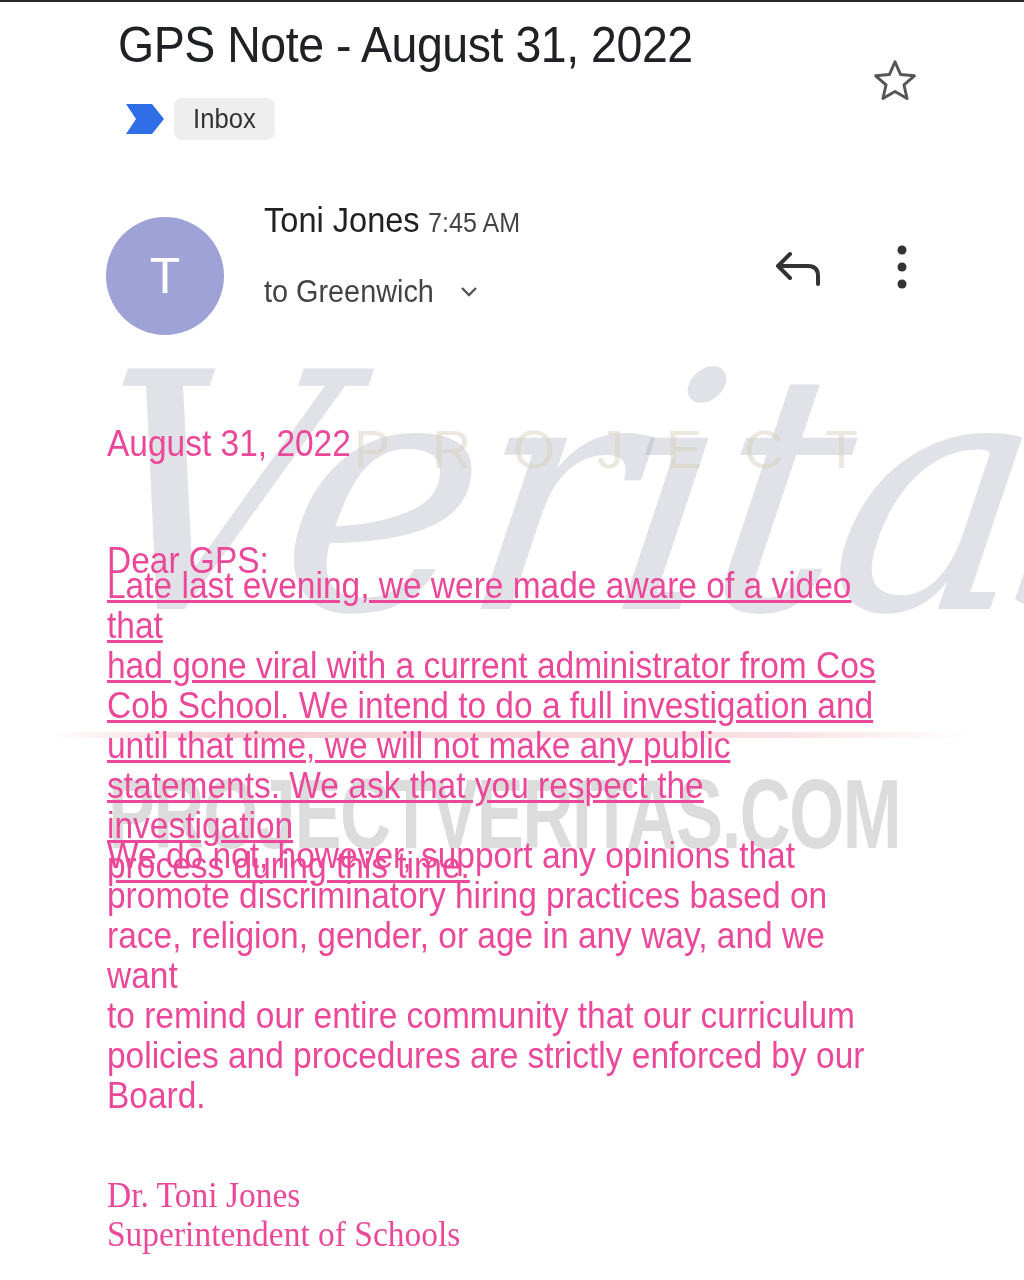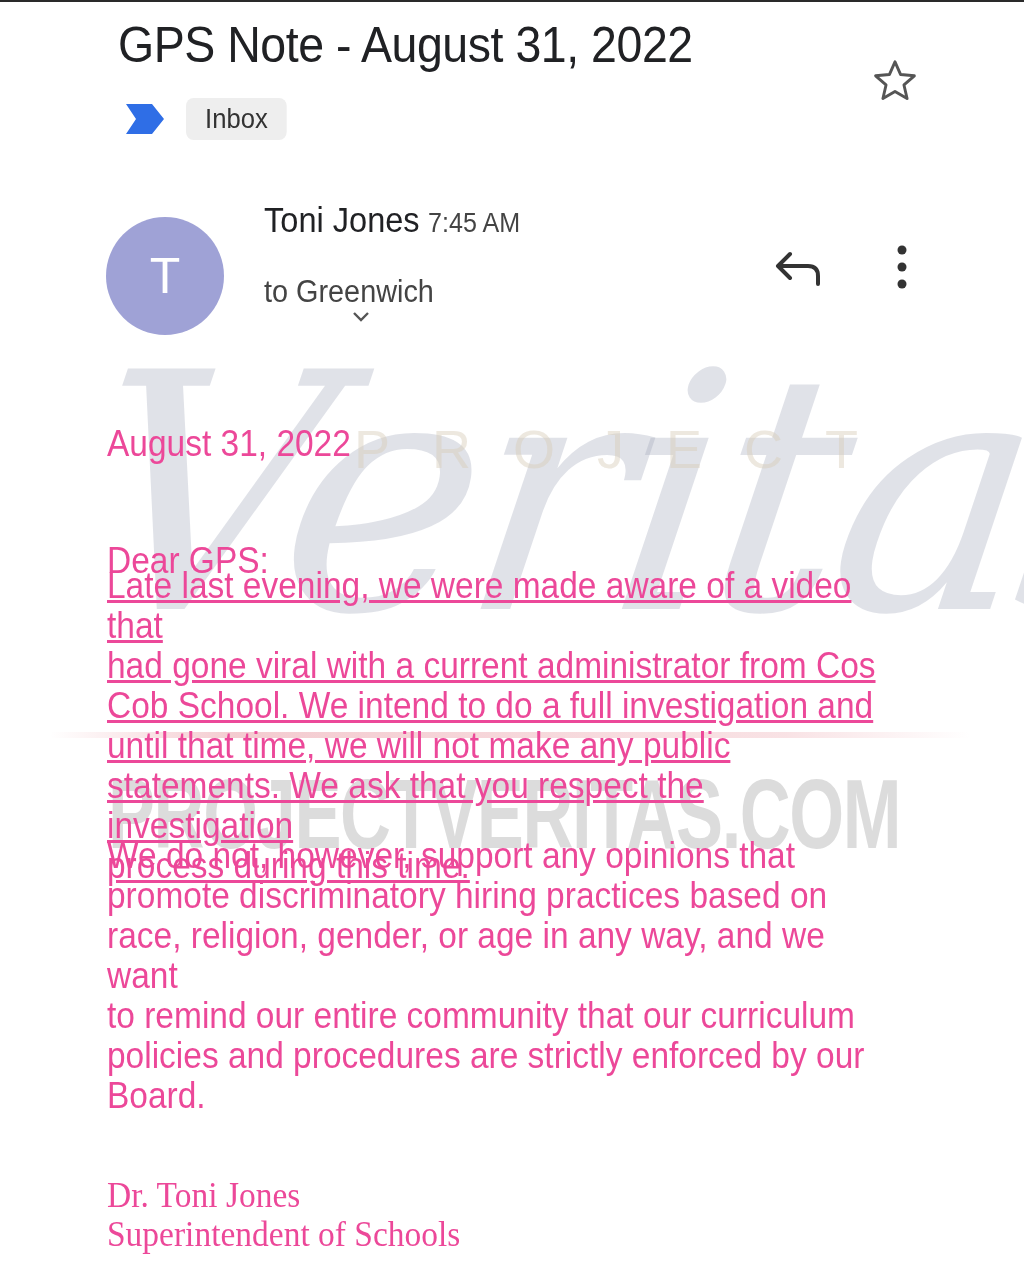--- a/index.html
+++ b/index.html
@@ -8,38 +8,38 @@
       background: #ffffff; color: #1a1a1a;
       font-family: "Liberation Sans", "DejaVu Sans", sans-serif;
     }
     .top-border { position: absolute; left: 0; top: 0; width: 1024px; height: 2px; background: #2a2a2a; }
     .subject {
       position: absolute; left: 118px; top: 14px;
       font-size: 50px; line-height: 62px; color: #202124; letter-spacing: -0.5px;
       transform: scaleX(0.93); transform-origin: left top; white-space: nowrap;
     }
     .star { position: absolute; left: 870px; top: 56px; width: 50px; height: 50px; }
-    .label-row { position: absolute; left: 124px; top: 98px; display: flex; align-items: center; gap: 12px; }
+    .label-row { position: absolute; left: 124px; top: 98px; display: flex; align-items: center; }
     .label-chevron { width: 44px; height: 38px; }
     .inbox-chip {
       margin-left: 6px; background: #eeeeee; border-radius: 8px;
       padding: 0 20px; height: 42px; line-height: 42px;
       font-size: 27px; color: #333; transform: scaleX(0.95); transform-origin: left center;
     }
     .avatar {
       position: absolute; left: 106px; top: 217px; width: 118px; height: 118px;
       border-radius: 50%; background: #9fa2d6; color: #fff;
       font-size: 50px; line-height: 118px; text-align: center;
     }
     .sender-block { position: absolute; left: 264px; top: 200px; white-space: nowrap; }
     .sender-name { font-size: 35px; color: #202124; transform: scaleX(0.93); transform-origin: left; display: inline-block; }
     .sender-time { font-size: 27px; color: #444; margin-left: -8px; transform: scaleX(0.93); transform-origin: left; display: inline-block; }
     .recipients {
       position: absolute; left: 264px; top: 274px; font-size: 31px; color: #444;
-      display: flex; align-items: center; white-space: nowrap; flex-direction: column;
+      display: flex; align-items: center; white-space: nowrap;
     }
     .recipients .rtext { transform: scaleX(0.93); transform-origin: left; display: inline-block; }
     .chev-down { width: 20px; height: 14px; margin-left: 12px; }
     .reply-btn { position: absolute; left: 770px; top: 244px; width: 56px; height: 48px; }
     .more-btn { position: absolute; left: 884px; top: 240px; width: 36px; height: 54px; }
 
     .watermark-veritas {
       position: absolute; left: 90px; top: 330px; font-family: "DejaVu Serif", serif;
       font-style: italic; font-size: 330px; line-height: 1; color: rgba(160,165,185,0.32);
       letter-spacing: -10px; pointer-events: none; white-space: nowrap;

